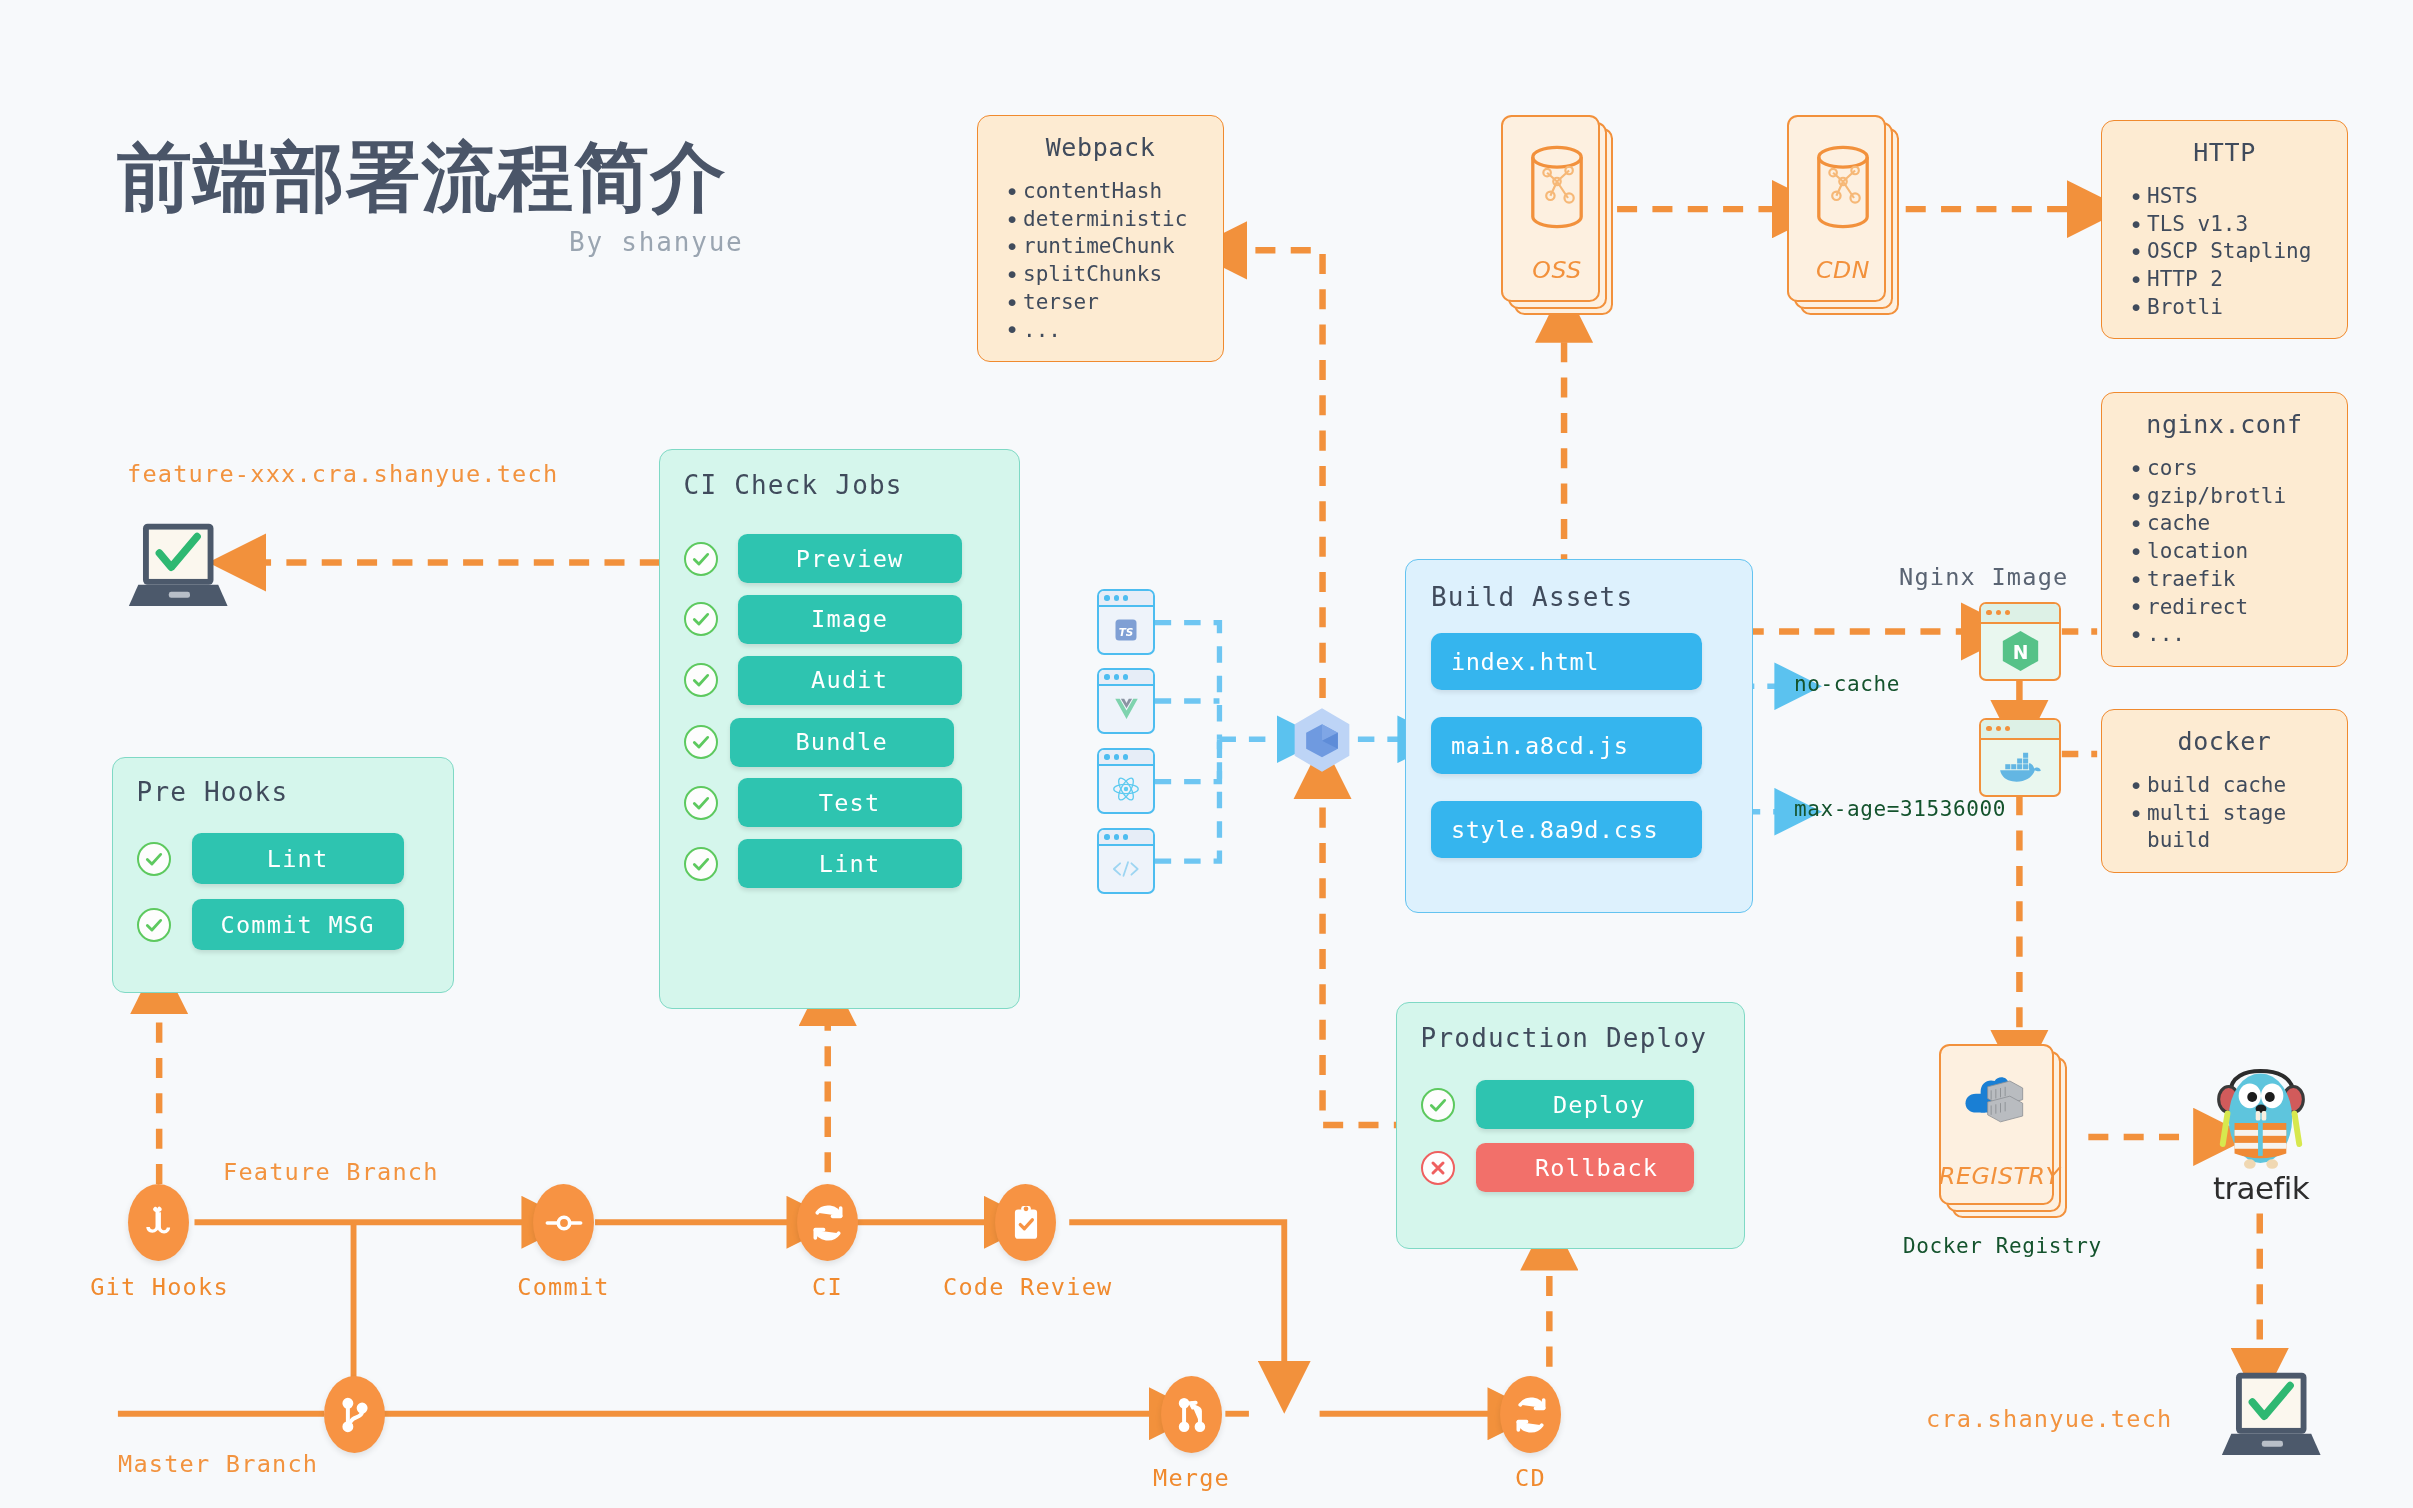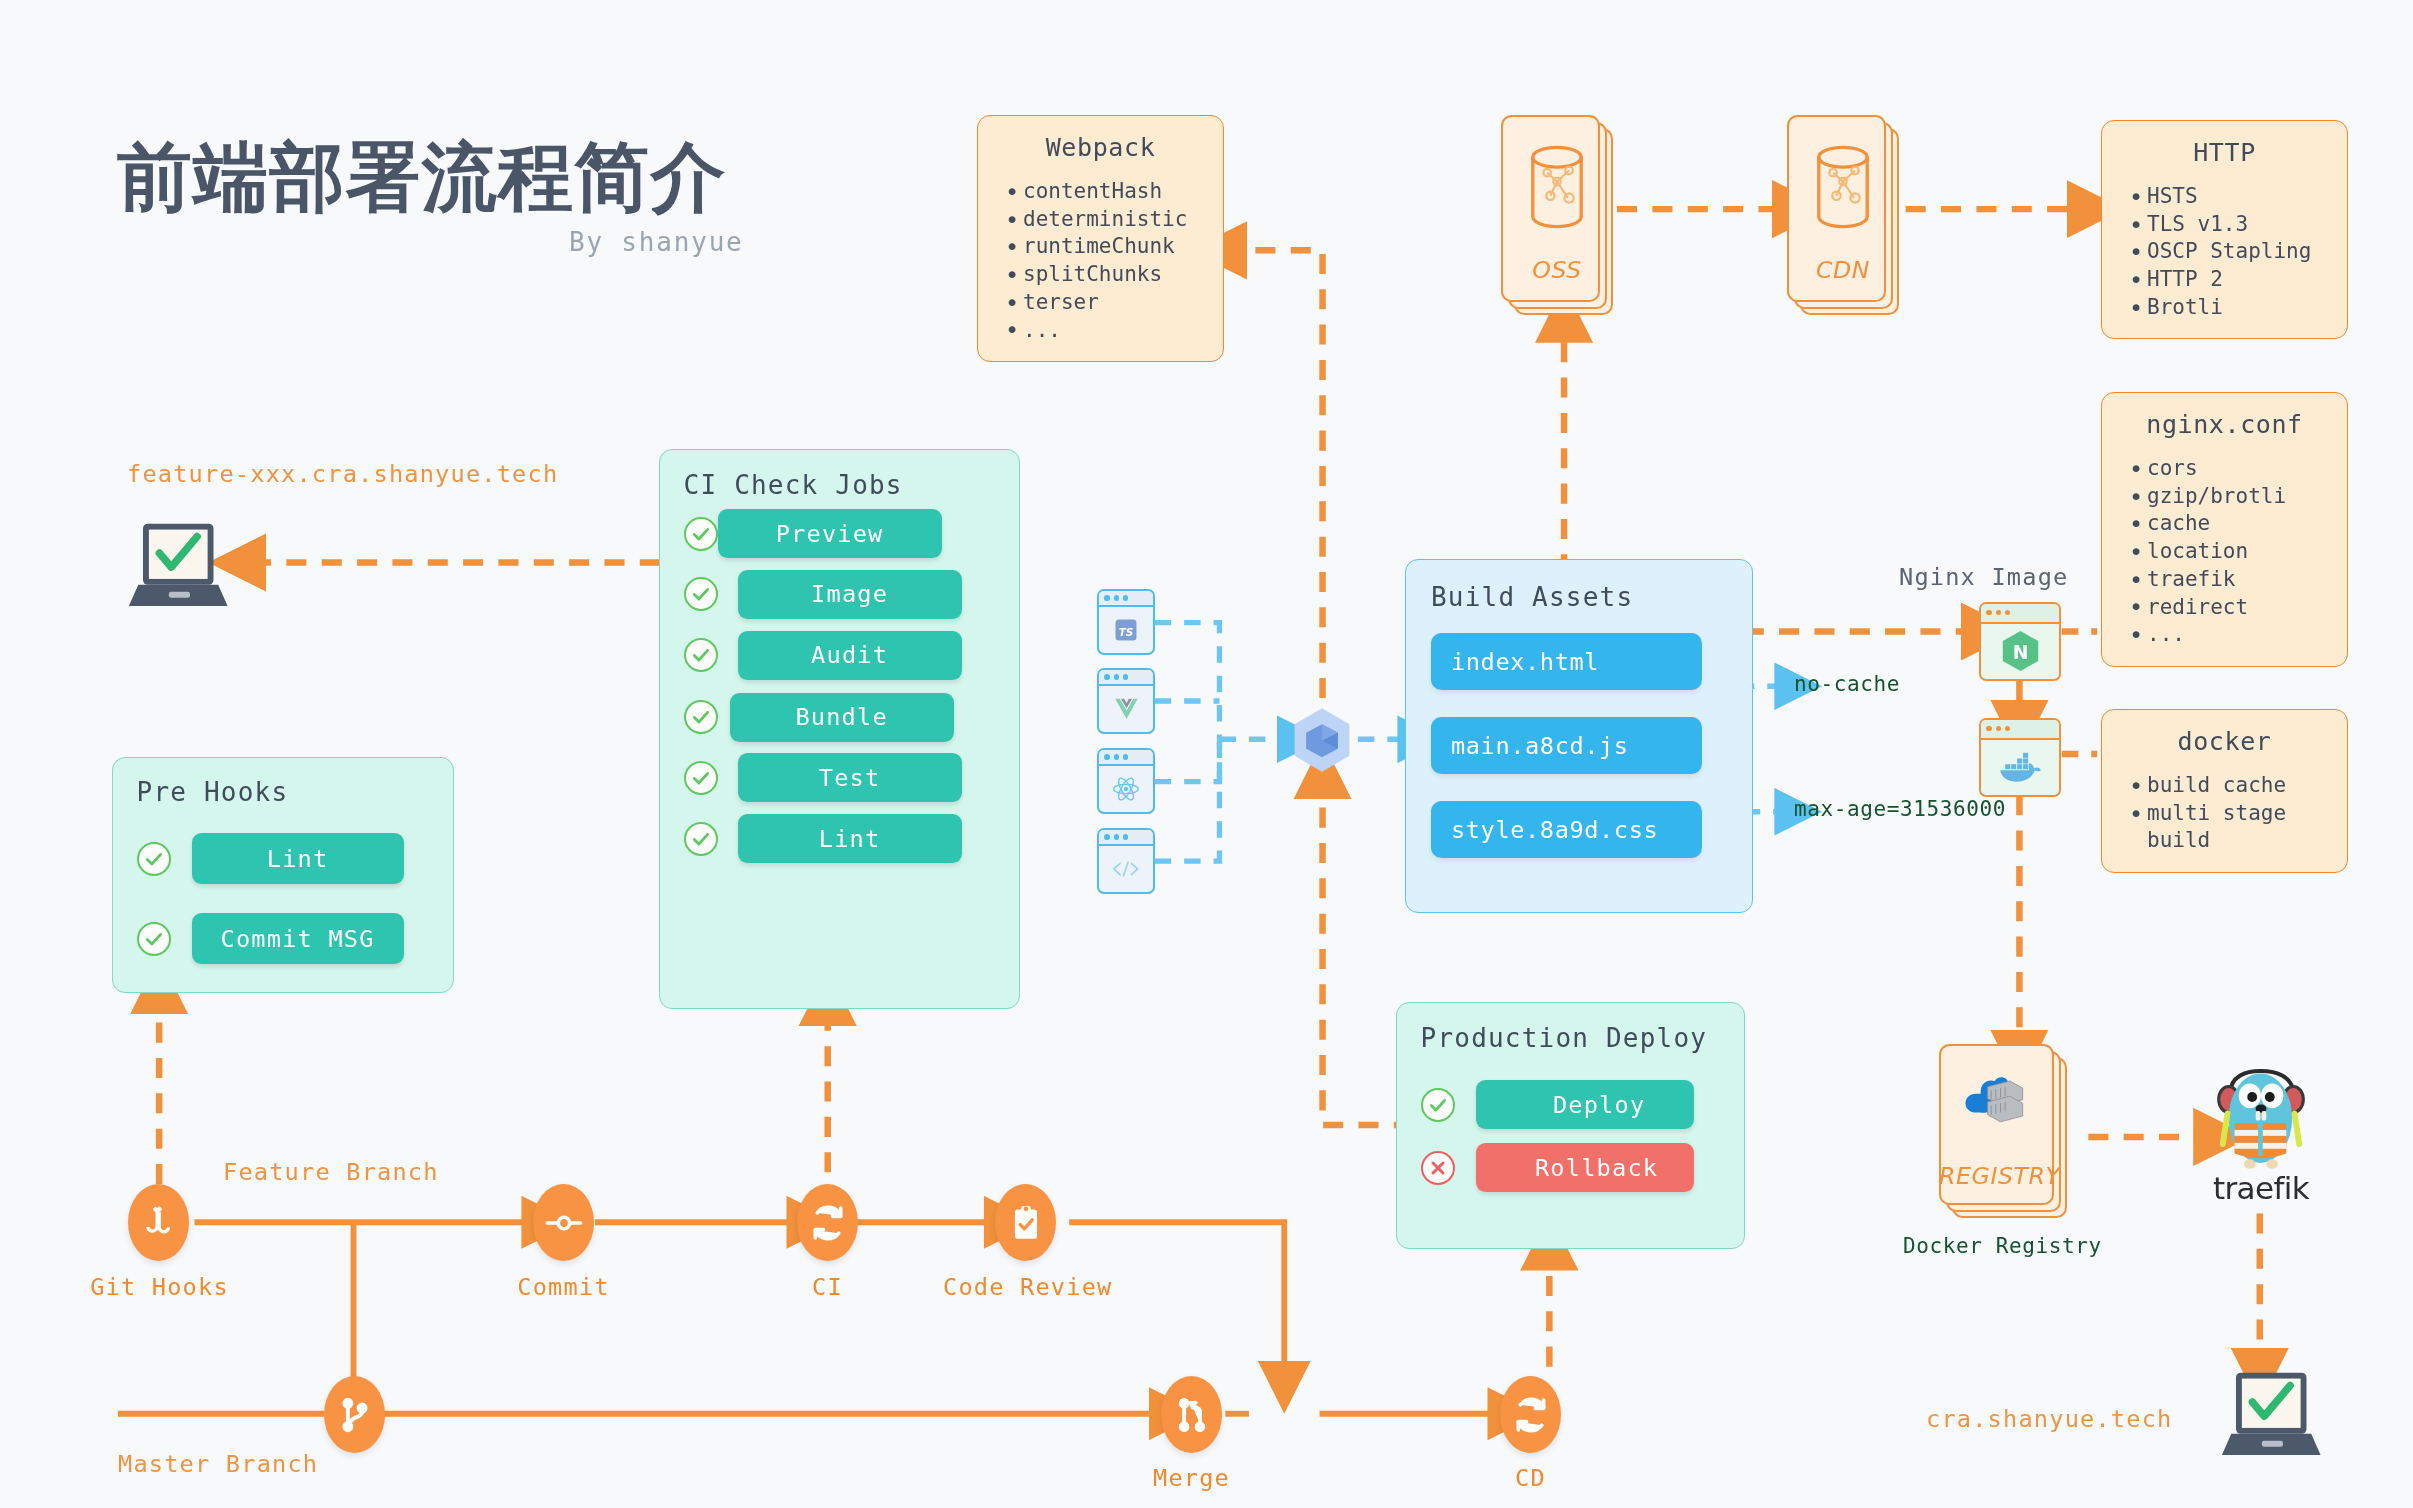--- a/index.html
+++ b/index.html
@@ -261,33 +261,33 @@
   <div class="gcard abs" style="left:112px; top:757px; width:342px; height:236px; padding:19px 23.6px;" data-name="pre-hooks-card">
     <div class="gh" data-name="pre-hooks-title">Pre Hooks</div>
     <div class="row" style="margin-top:26px; gap:21px;" data-name="pre-hooks-job-row">
       <span class="ckc" data-name="check-circle-icon">
         <svg viewBox="0 0 24 24" fill="none" stroke="#5dc95f" stroke-width="3.4" stroke-linecap="round" stroke-linejoin="round">
             <path d="M4 12.5 L9.5 18 L20 6.5"></path>
           </svg>
       </span>
       <span class="pill" style="width:212px; height:51px;" data-name="job-pill">Lint</span>
     </div>
-    <div class="row" style="margin-top:29px; gap:21px;" data-name="pre-hooks-job-row">
+    <div class="row" style="margin-top:15px; gap:21px;" data-name="pre-hooks-job-row">
       <span class="ckc" data-name="check-circle-icon">
         <svg viewBox="0 0 24 24" fill="none" stroke="#5dc95f" stroke-width="3.4" stroke-linecap="round" stroke-linejoin="round">
             <path d="M4 12.5 L9.5 18 L20 6.5"></path>
           </svg>
       </span>
       <span class="pill" style="width:212px; height:51px;" data-name="job-pill">Commit MSG</span>
     </div>
   </div>
 
   <div class="gcard abs" style="left:659px; top:449px; width:361px; height:560px; padding:20px 23.6px;" data-name="ci-check-jobs-card">
     <div class="gh" data-name="ci-check-jobs-title">CI Check Jobs</div>
-    <div class="row" style="margin-top:9px; " data-name="ci-job-row">
+    <div class="row" style="margin-top:34px; gap:20px;" data-name="ci-job-row">
       <span class="ckc" data-name="check-circle-icon">
           <svg viewBox="0 0 24 24" fill="none" stroke="#5dc95f" stroke-width="3.4" stroke-linecap="round" stroke-linejoin="round">
             <path d="M4 12.5 L9.5 18 L20 6.5"></path>
           </svg>
         </span>
       <span class="pill" style="width:224px; height:49px;" data-name="job-pill">Preview</span>
     </div>
     <div class="row" style="margin-top:11.8px; gap:20px;" data-name="ci-job-row">
       <span class="ckc" data-name="check-circle-icon">
           <svg viewBox="0 0 24 24" fill="none" stroke="#5dc95f" stroke-width="3.4" stroke-linecap="round" stroke-linejoin="round">

